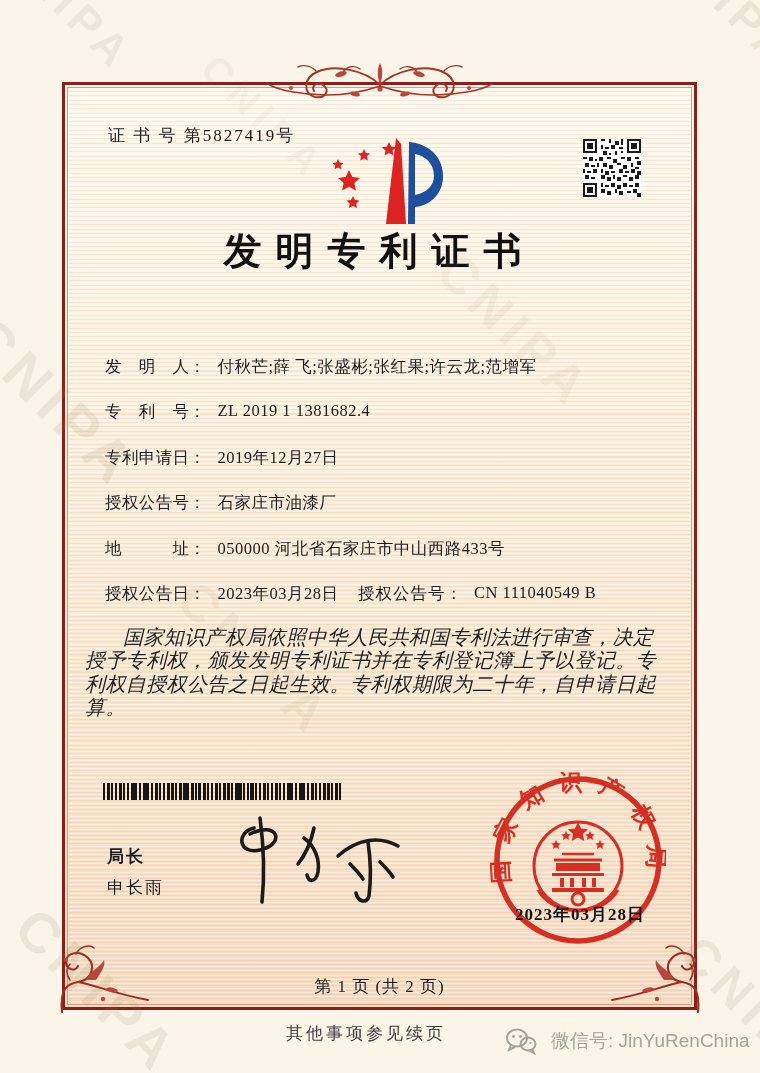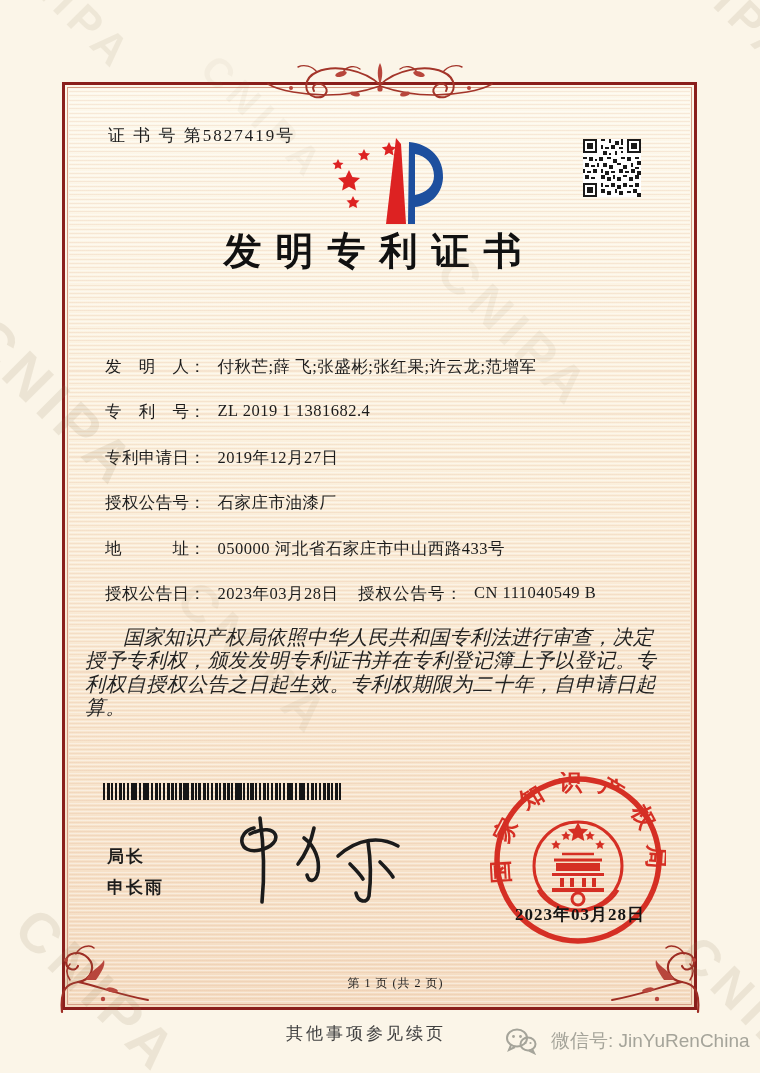--- a/index.html
+++ b/index.html
@@ -32,28 +32,28 @@
   .legal{position:absolute;left:85px;width:580px;font-size:20px;line-height:23.3px;
          font-style:italic;z-index:3;text-indent:38px;letter-spacing:.4px;color:#222;}
   
   .barcode{position:absolute;left:103px;top:783px;width:238px;height:17px;z-index:3;
     background-image:
       repeating-linear-gradient(90deg,#161616 0 2px,rgba(0,0,0,0) 2px 4px),
       repeating-linear-gradient(90deg,#161616 0 1px,rgba(0,0,0,0) 1px 6px),
       repeating-linear-gradient(90deg,rgba(0,0,0,0) 0 4px,#161616 4px 6px,rgba(0,0,0,0) 6px 13px);}
   .sig-role{position:absolute;left:107px;top:845px;font-size:17px;font-weight:bold;
             font-family:Liberation Mono, monospace;z-index:3;letter-spacing:2px;}
-  .sig-name{position:absolute;left:107px;top:876px;font-size:17px;font-weight:bold;
+  .sig-name{position:absolute;left:107px;top:876px;font-size:17px;font-weight:normal;
             font-family:"Liberation Sans",sans-serif;z-index:3;letter-spacing:2px;}
   .autograph{position:absolute;left:222px;top:812px;width:185px;height:95px;z-index:4;}
   .seal{position:absolute;left:490px;top:772px;width:176px;height:176px;z-index:4;opacity:.95;}
   .seal-date{position:absolute;left:500px;top:903px;width:160px;text-align:center;z-index:5;
              font-size:17px;font-weight:bold;color:#151515;letter-spacing:1px;}
   .page-info{position:absolute;left:62px;top:975px;width:635px;text-align:center;
-             font-size:12px;z-index:3;letter-spacing:1px;padding-left:16px;}
+             font-size:17px;z-index:3;letter-spacing:1px;}
   .cont-note{position:absolute;left:286px;top:1022px;font-size:17px;
              letter-spacing:3px;z-index:3;color:#404040;}
   .wechat{position:absolute;left:505px;top:1027px;z-index:3;display:flex;align-items:center;gap:14px;
           color:#a5a49a;font-family:"Liberation Sans",sans-serif;font-size:19px;}
   
   .orn{position:absolute;z-index:5;pointer-events:none;}
 </style>
 </head>
 <body>
 

